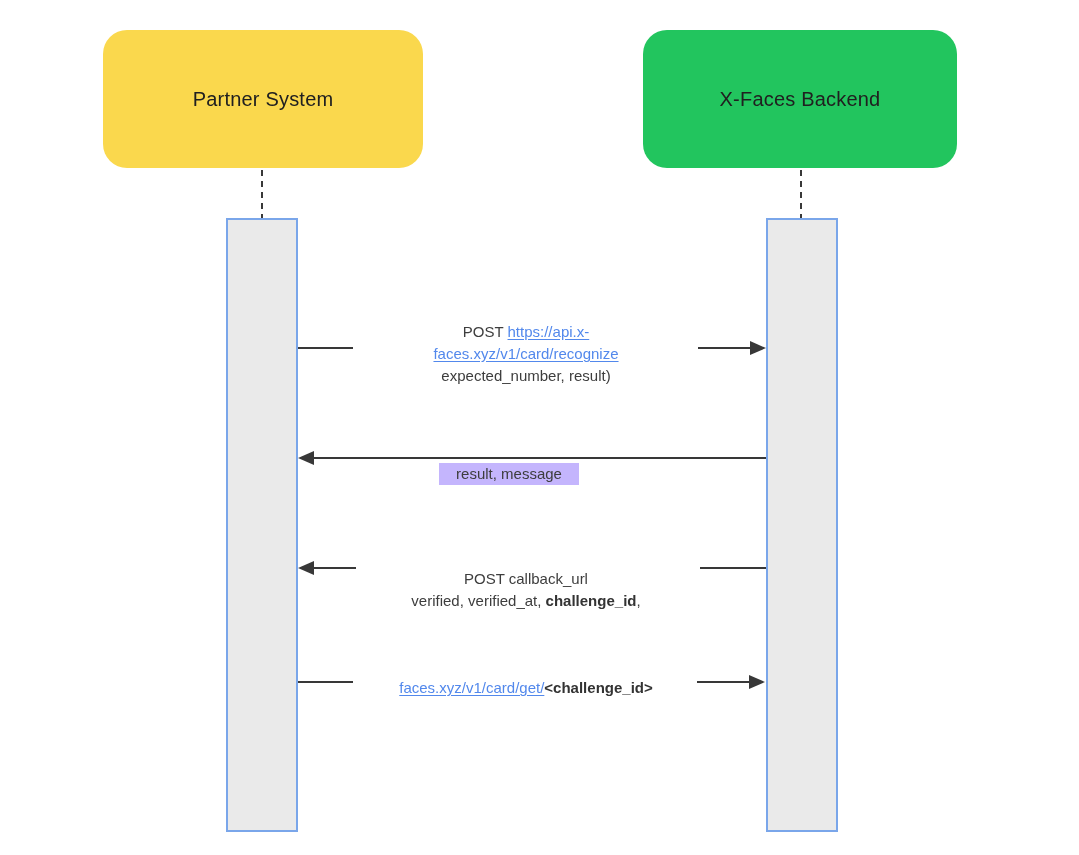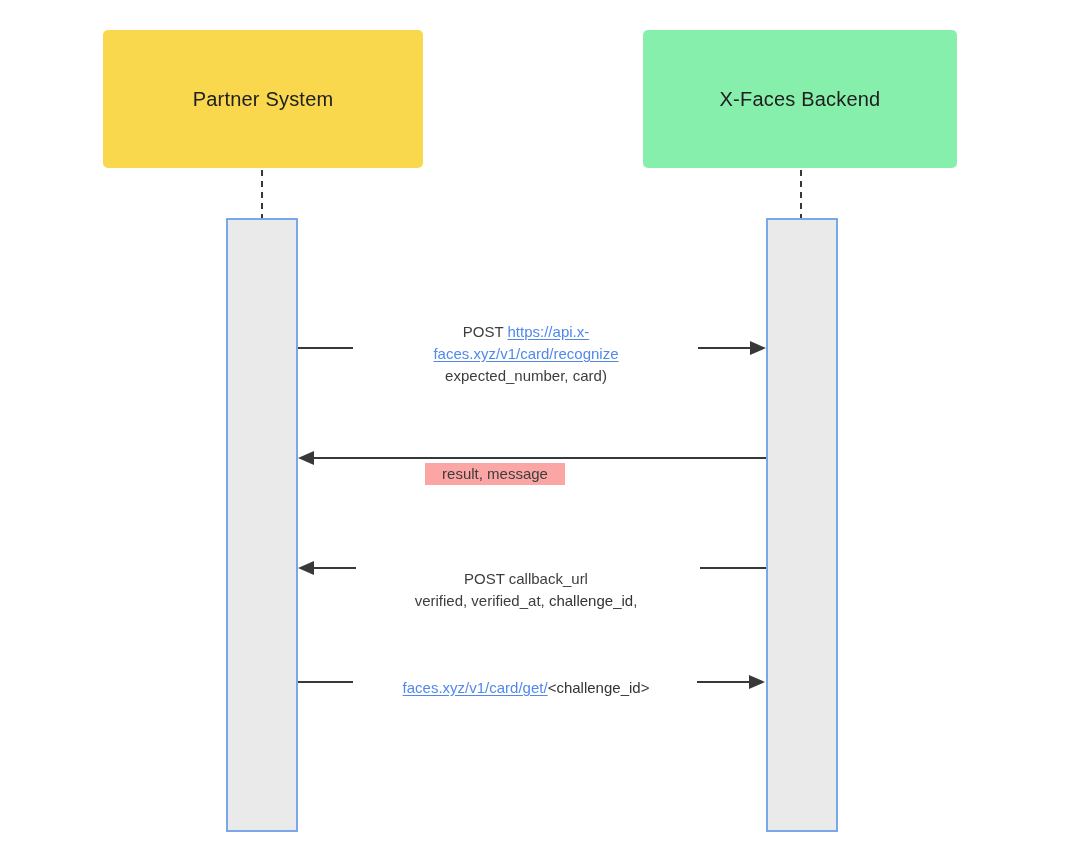--- a/index.html
+++ b/index.html
@@ -11,27 +11,27 @@
     width: 1079px;
     height: 855px;
     background: #ffffff;
     overflow: hidden;
   }
 
   
   .actor {
     position: absolute;
     height: 138px;
-    border-radius: 5px;
+    border-radius: 24px;
     display: flex;
     align-items: center;
     justify-content: center;
   }
   #actor-left  { left: 103px; top: 30px; width: 320px; background: #FAD84D; }
-  #actor-right { left: 643px; top: 30px; width: 314px; background: #86efac; }
+  #actor-right { left: 643px; top: 30px; width: 314px; background: #22c55e; }
   .actor-label {
     font-size: 20px;
     color: #202020;
     letter-spacing: 0.2px;
   }
 
   
   .lifeline {
     position: absolute;
     width: 2px;
@@ -81,31 +81,31 @@
   
   .msg {
     position: absolute;
     text-align: center;
     font-size: 15px;
     line-height: 22px;
     color: #3D3D3D;
     margin-top: 16px;
   }
   #m1-text { left: 366px; top: 305px; width: 320px; }
-  #m2-text { left: 425px; top: 447px; width: 140px; background: #fca5a5; }
+  #m2-text { left: 439px; top: 447px; width: 140px; background: #c4b5fd; }
   #m3-text { left: 336px; top: 552px; width: 380px; }
   #m4-text { left: 346px; top: 661px; width: 360px; }
 
   .t-link {
     color: #5288EC;
     text-decoration: underline;
     text-underline-offset: 2px;
     cursor: pointer;
   }
-  .t-bold { font-weight: 400; color: #333333; }
+  .t-bold { font-weight: 700; color: #333333; }
 </style>
 </head>
 <body>
 
 <div class="canvas">
 
   <div class="actor" id="actor-left">
     <div class="actor-label">Partner System</div>
   </div>
   <div class="actor" id="actor-right">
@@ -117,21 +117,21 @@
 
   <div class="activation" id="activation-left"></div>
   <div class="activation" id="activation-right"></div>
 
   <div class="hline" id="m1-line-left"></div>
   <div class="hline" id="m1-line-right"></div>
   <div class="arrow-right" id="m1-head"></div>
   <div class="msg" id="m1-text">
     <div><span>POST </span><a class="t-link">https://api.x-</a></div>
     <div><a class="t-link">faces.xyz/v1/card/recognize</a></div>
-    <div><span>expected_number, card)</span></div>
+    <div><span>expected_number, result)</span></div>
   </div>
 
   <div class="hline" id="m2-line"></div>
   <div class="arrow-left" id="m2-head"></div>
   <div class="msg" id="m2-text">
     <div><span>result, message</span></div>
   </div>
 
   <div class="arrow-left" id="m3-head"></div>
   <div class="hline" id="m3-line-left"></div>

